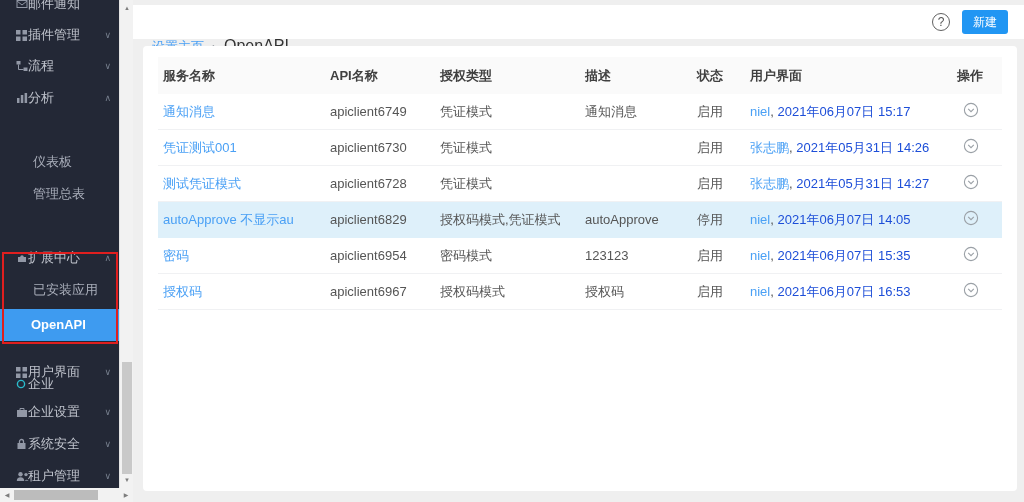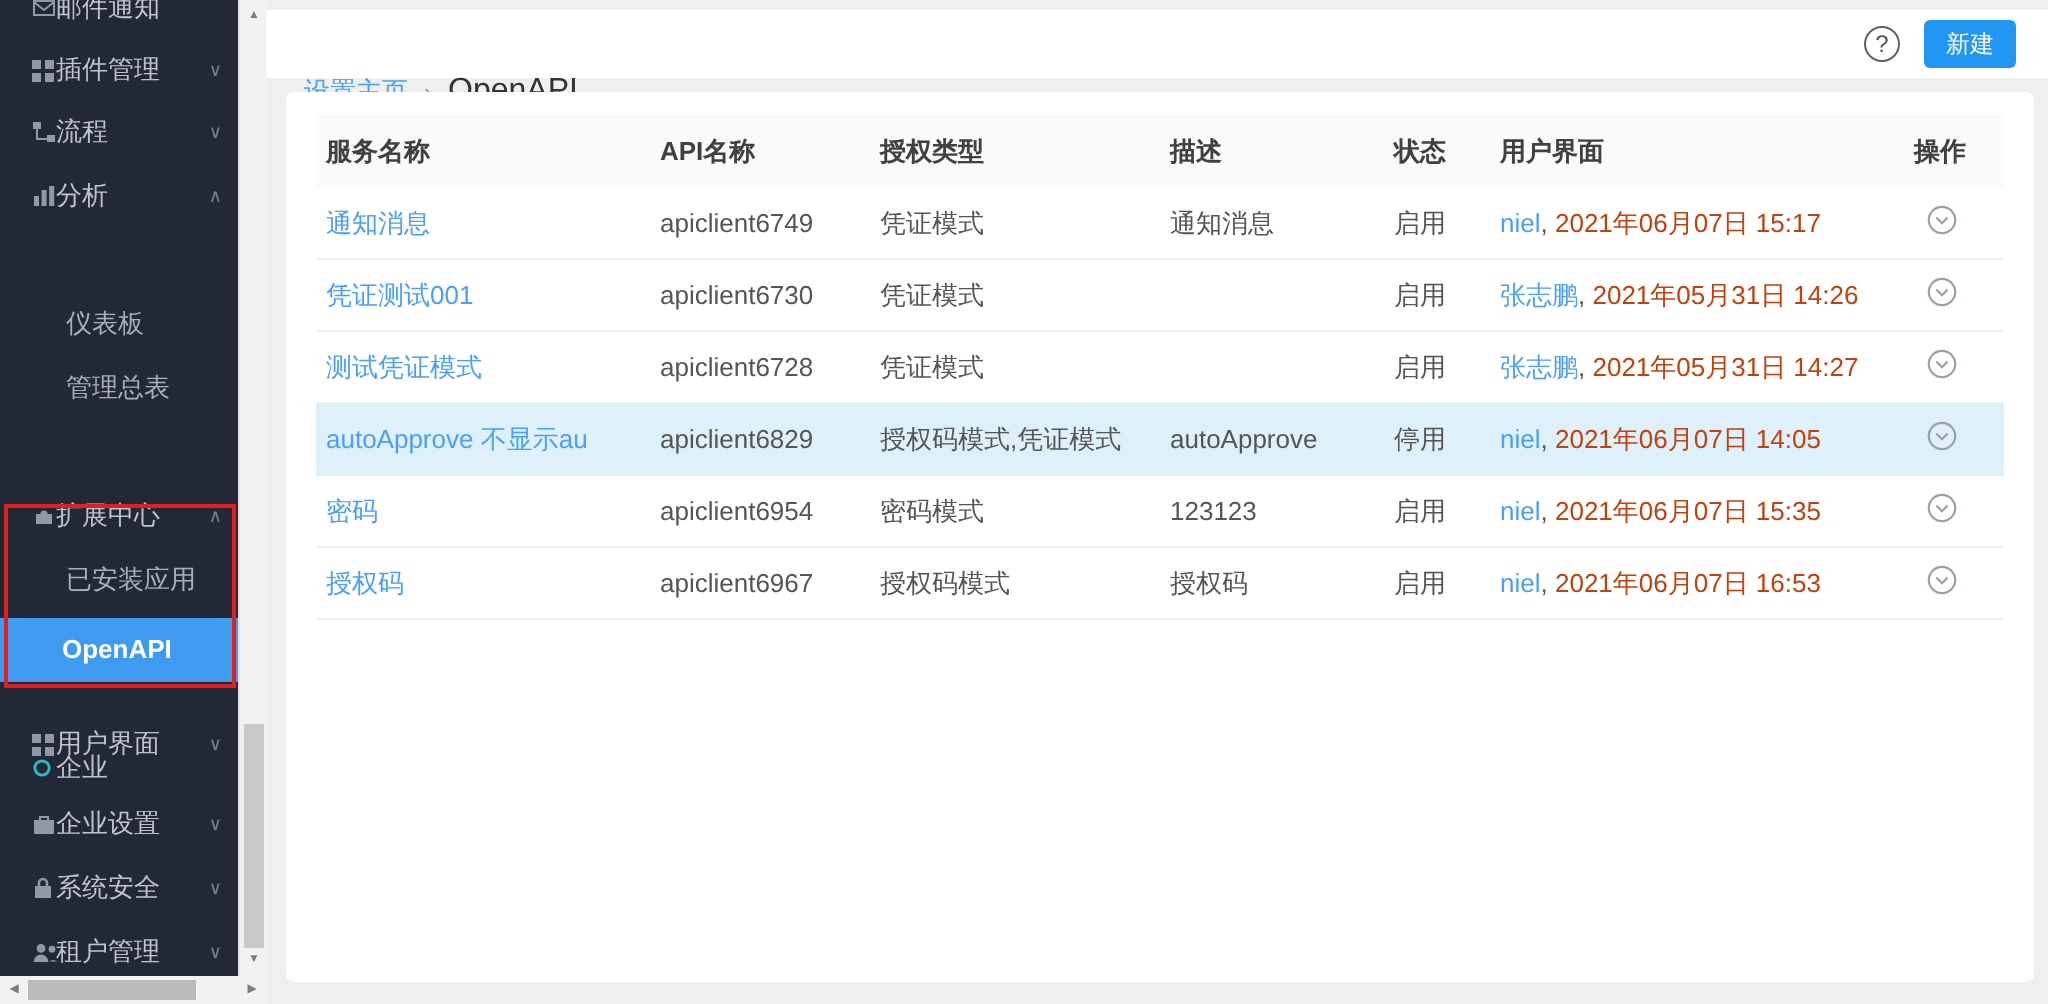--- a/index.html
+++ b/index.html
@@ -38,21 +38,21 @@
   .topbar-right{position:absolute;right:16px;top:0;height:34px;display:flex;align-items:center;gap:12px;}
   .help{width:18px;height:18px;border:1px solid #616161;border-radius:50%;color:#555;font-size:12px;text-align:center;line-height:17px;cursor:pointer;box-sizing:border-box;}
   .btn-new{min-width:46px;height:24px;background:#2196f3;color:#fff;border:none;border-radius:3px;font-size:12px;cursor:pointer;padding:0 10px;font-family:inherit;}
   
   .card{position:absolute;left:10px;top:46px;width:874px;height:445px;background:#ffffff;border-radius:4px;}
   table{position:absolute;left:15px;top:11px;width:844px;border-collapse:collapse;table-layout:fixed;font-size:13px;}
   thead th{background:#fafafa;height:37px;text-align:left;padding:0 0 0 5px;color:#404040;font-weight:700;font-size:13px;overflow:hidden;white-space:nowrap;}
   tbody td{height:35px;border-bottom:1px solid #f0f1f3;padding:0 0 0 5px;color:#555555;overflow:hidden;white-space:nowrap;}
   tr.hl td{background:#def0fa;border-bottom-color:#def0fa;}
   .cell-link{color:#4aa0f5;text-decoration:none;cursor:pointer;}
-  .date-txt{color:#c2410c;}
+  .date-txt{color:#1d4ed8;}
   .op-btn{display:inline-block;margin-left:6px;cursor:pointer;line-height:0;}
 </style>
 </head>
 <body>
 
 <aside class="sidebar" id="sidebar">
   <div class="red-box"></div>
 <div class="s-item" style="top: -11px;">
       <span class="ic">
         <svg width="12" height="12" viewBox="0 0 12 12">

